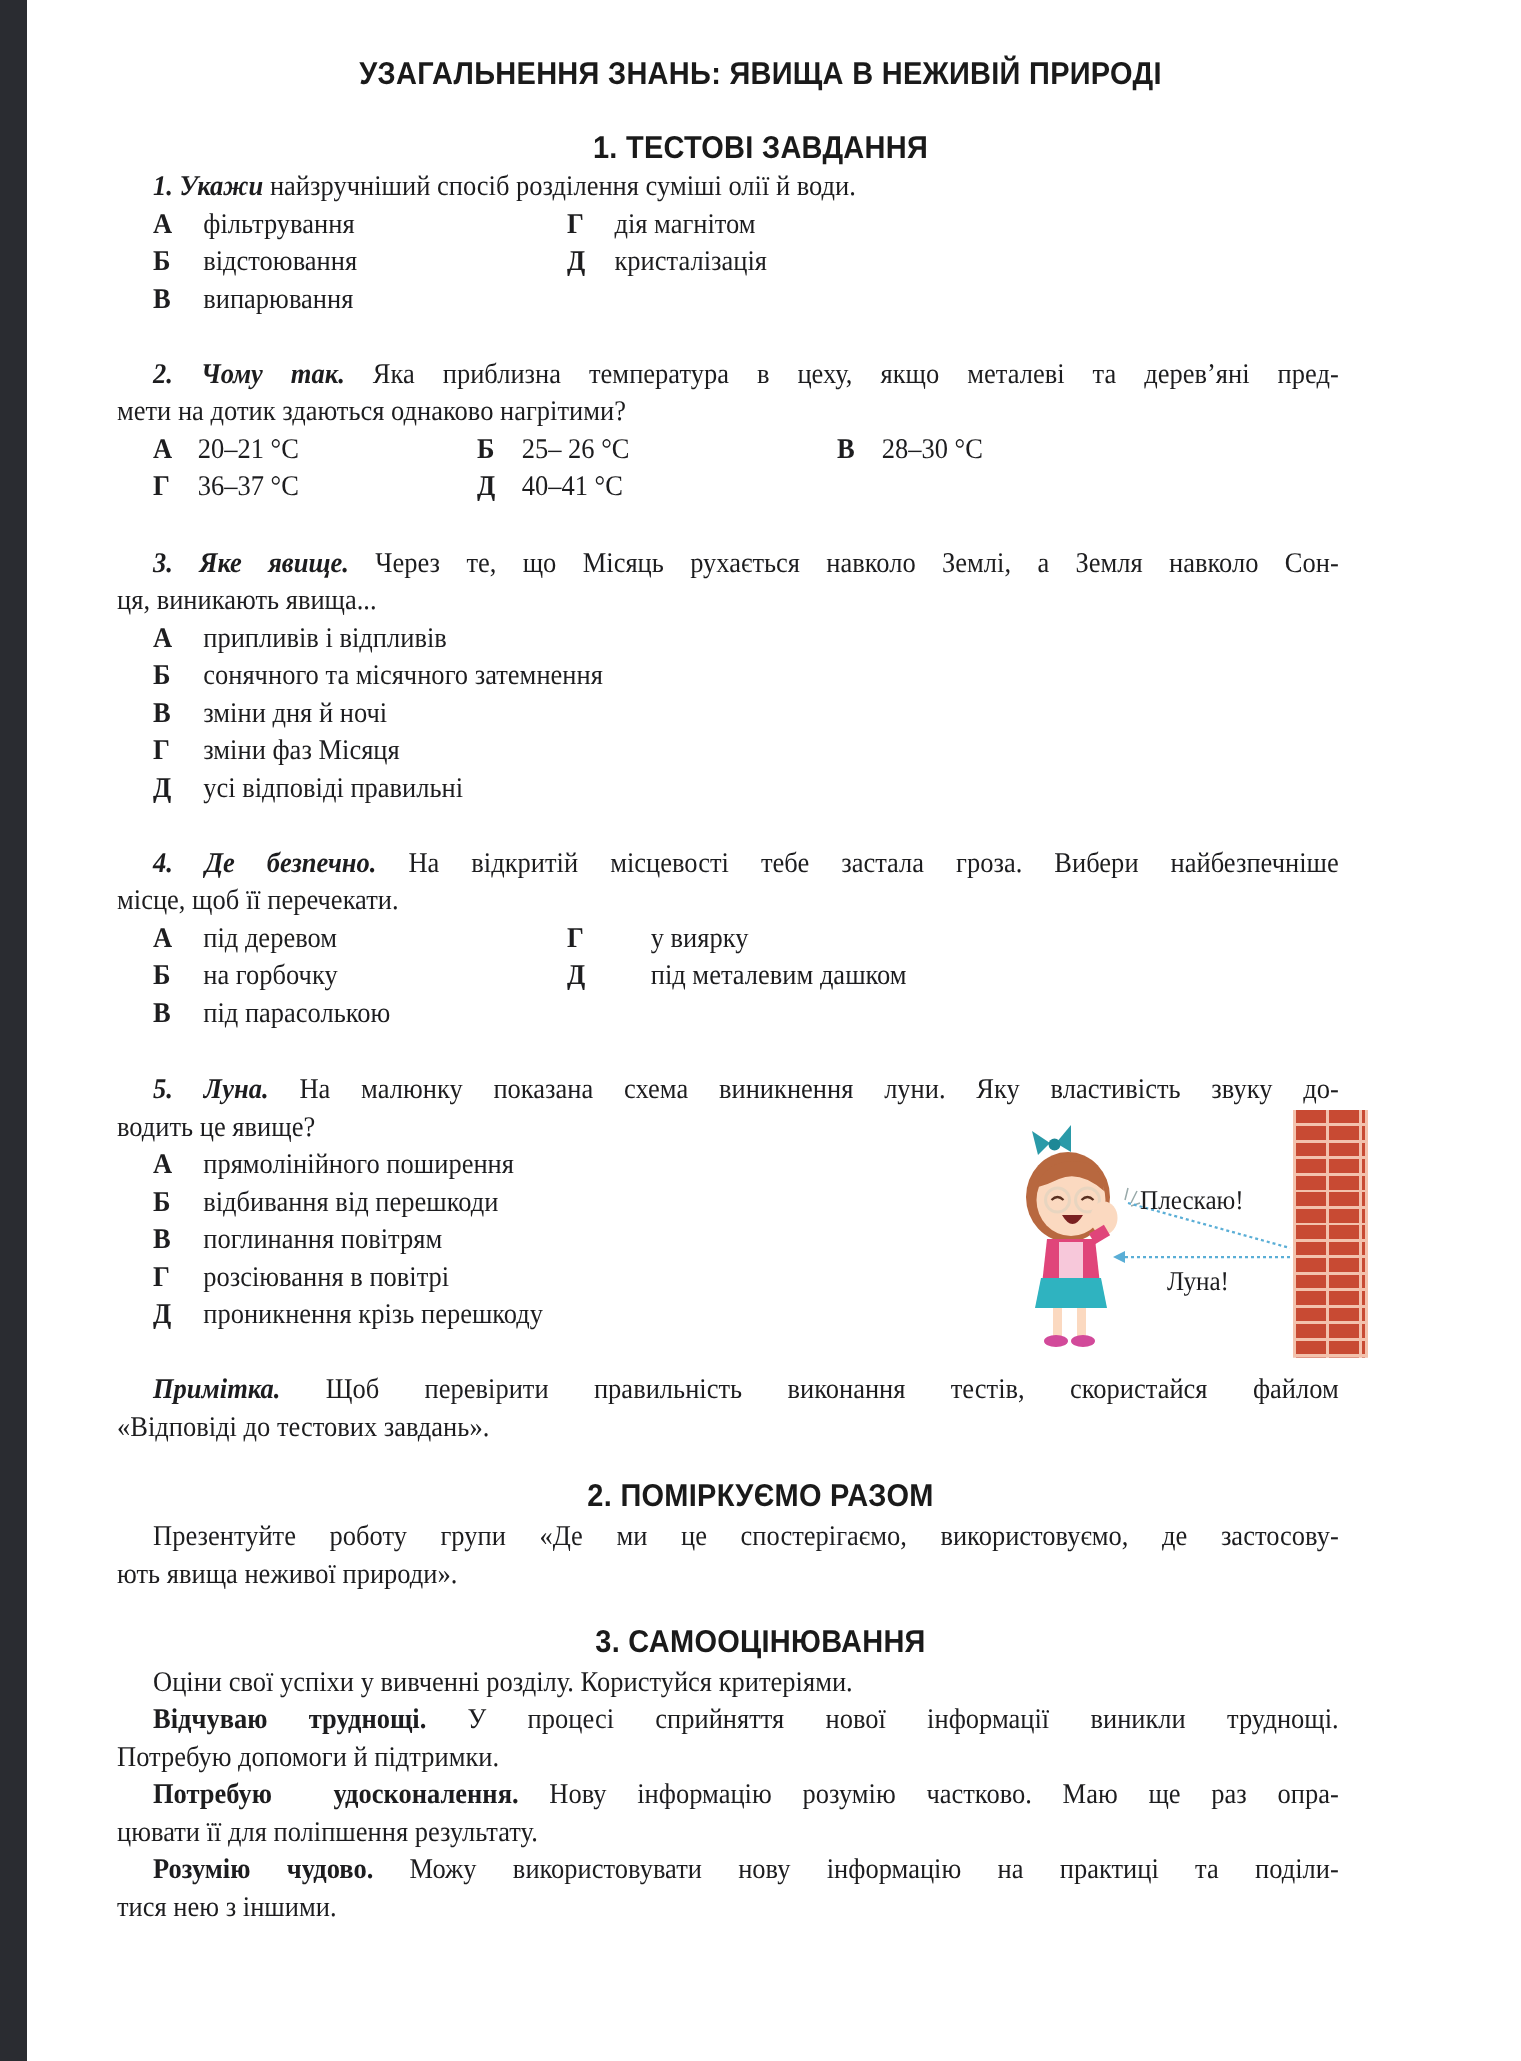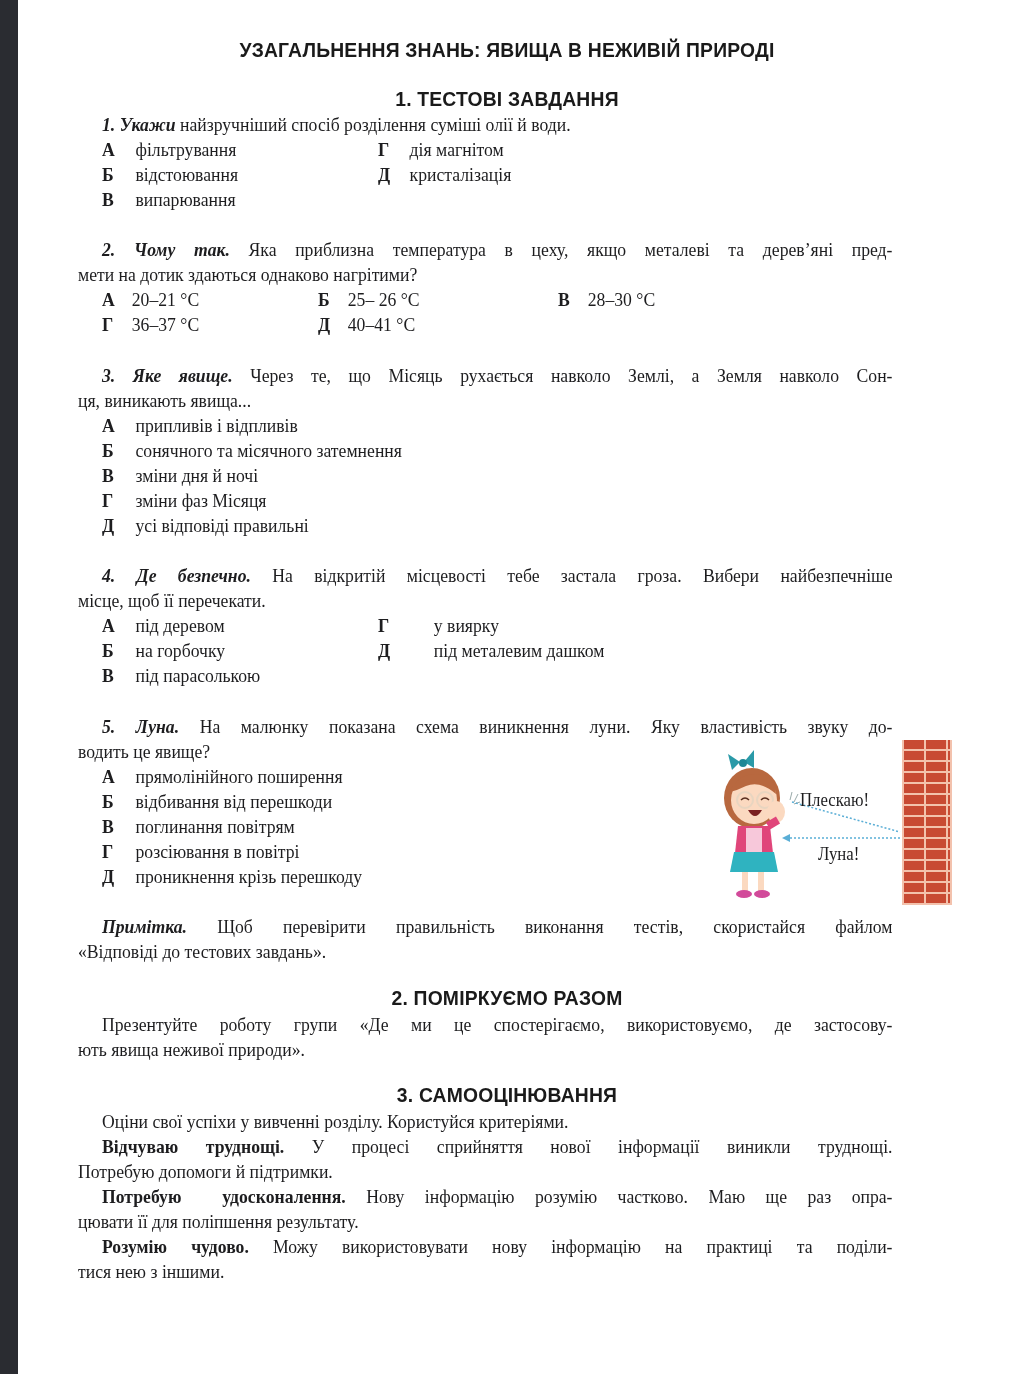--- a/index.html
+++ b/index.html
@@ -34,21 +34,21 @@
   .qhead { font-weight: bold; font-style: italic; }
   .bold { font-weight: bold; }
 
   .opt {
     position: absolute; font-size: 19px; line-height: 25px; white-space: nowrap;
     transform: scaleX(0.93); transform-origin: left;
   }
   .opt .letter { font-weight: bold; display: inline-block; }
   .opt .text { display: inline-block; }
 
-  .illustration { position: absolute; left: 700px; top: 740px; width: 252px; height: 165px; }
+  .illustration { position: absolute; left: 660px; top: 740px; width: 252px; height: 165px; }
   .wall {
     position: absolute; left: 202px; top: 0; width: 46px; height: 165px;
     background-color: #f3c2ad;
     background-image:
       repeating-linear-gradient(180deg, transparent 0 9px, #f3c2ad 9px 11px),
       repeating-linear-gradient(90deg, #c84a33 0 20px, #f3c2ad 20px 22px);
     border-left: 2px solid #f3c2ad; border-right: 2px solid #f3c2ad;
   }
   .speech { position: absolute; font-size: 18px; color: #1d1d1f; transform: scaleX(0.93); transform-origin: left; }
 </style>

